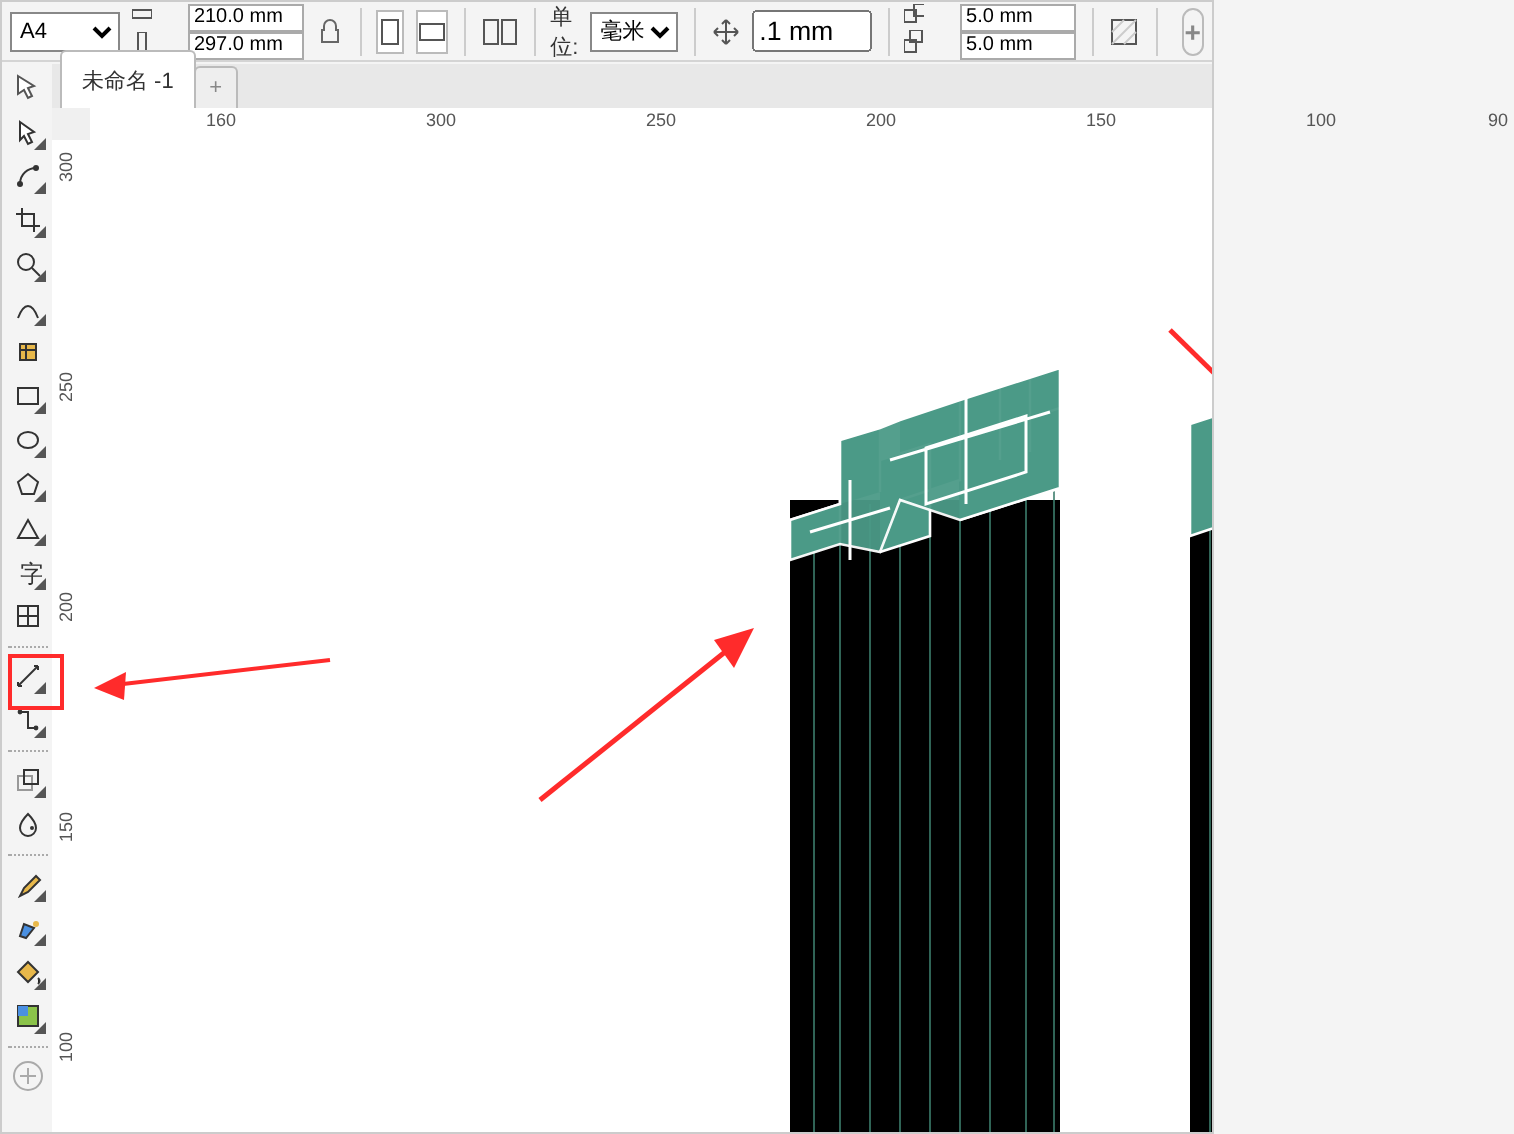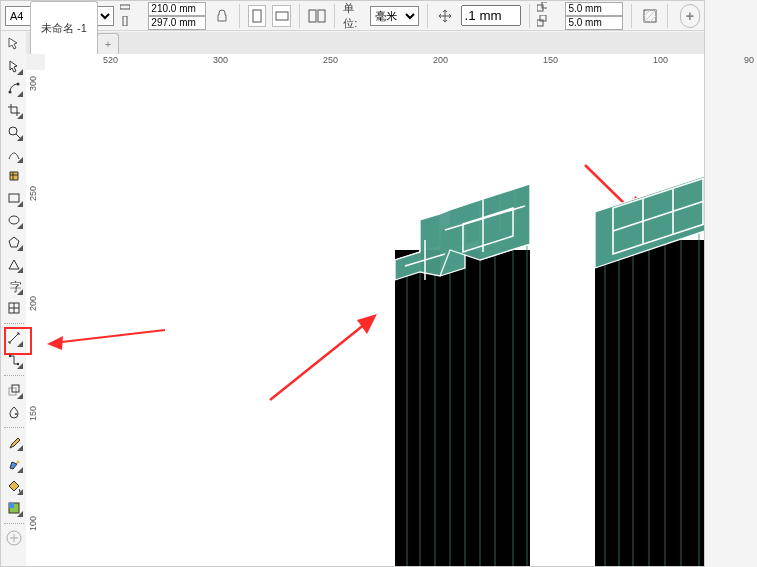--- a/index.html
+++ b/index.html
@@ -1,36 +1,36 @@
 <!DOCTYPE html>
 <html><head>
 <meta charset="utf-8">
 <style>
 html,body{margin:0;padding:0;font-family:"Microsoft YaHei",Arial,sans-serif;font-size:11px;color:#333;background:#f4f4f4;overflow:hidden}
-#root{width:705px;height:567px;position:relative;background:#f4f4f4;border:1px solid #ccc;box-sizing:border-box}
+#root{width:607px;height:567px;position:relative;background:#f4f4f4;border:1px solid #ccc;box-sizing:border-box}
 
 
 .propbar{position:absolute;left:0;top:0;right:0;height:30px;background:#f4f4f4;border-bottom:1px solid #d4d4d4;display:flex;align-items:center;gap:6px;padding:0 4px;box-sizing:border-box}
 .propbar select{height:20px;font-size:11px;border:1px solid #888;background:#fff}
 .paper-sel{width:130px}
 .dim-group{display:flex;flex-direction:column;gap:0;font-size:10px;line-height:12px}
 .dim-row{display:flex;align-items:flex-start;gap:18px}
 .dim-row .icn{width:10px;height:10px;display:flex;align-items:center;justify-content:center}
 .dim-row input{width:52px;height:12px;font-size:10px;border:1px solid #aaa;padding:0 2px}
 .sep{width:1px;height:24px;background:#ccc;margin:0 2px}
 .orient-btn{width:20px;height:20px;border:1px solid #bbb;background:#fff;display:flex;align-items:center;justify-content:center;cursor:pointer}
 .orient-btn svg{display:block}
 .icon-btn{width:22px;height:22px;display:flex;align-items:center;justify-content:center}
 .unit-sel{width:58px}
 .nudge-input{width:52px}
 .plus-btn{width:22px;height:22px;border-radius:11px;border:1px solid #bbb;display:flex;align-items:center;justify-content:center;color:#888;font-size:14px;font-weight:bold;margin-left:4px}
 
 
 .tabstrip{position:absolute;left:25px;top:31px;right:0;height:22px;background:#e8e8e8;border-bottom:1px solid #c8c8c8;display:flex;align-items:flex-end;padding-left:4px;gap:0}
-.tab{height:20px;padding:16px 10px;border:1px solid #bbb;border-bottom:none;background:#fff;font-size:11px;display:flex;align-items:center;border-radius:3px 3px 0 0;margin-right:-1px}
+.tab{height:20px;padding:4px 10px;border:1px solid #bbb;border-bottom:none;background:#fff;font-size:11px;display:flex;align-items:center;border-radius:3px 3px 0 0;margin-right:-1px}
 .tab.add{width:20px;padding:0;justify-content:center;background:#eee;color:#888}
 .tabselect{position:absolute;left:0;top:31px;width:25px;height:22px;display:flex;align-items:center;justify-content:center;border-right:1px solid #c8c8c8}
 
 
 .toolbox{position:absolute;left:0;top:53px;width:25px;bottom:0;background:#f4f4f4;border-right:1px solid #d0d0d0;display:flex;flex-direction:column;align-items:center;gap:2px;padding-top:2px}
 .tool{width:20px;height:20px;display:flex;align-items:center;justify-content:center;position:relative;cursor:pointer}
 .tool svg{display:block}
 .tool .fly{position:absolute;right:1px;bottom:1px;border:3px solid transparent;border-bottom-color:#555;border-right-color:#555}
 .tsep{width:20px;height:1px;border-bottom:1px dotted #aaa;margin:2px 0}
 .highlight{position:absolute;left:3px;top:326px;width:24px;height:24px;border:2px solid #ff2b2b;pointer-events:none;z-index:5}
@@ -306,21 +306,21 @@
         <svg width="16" height="16">
           <circle cx="8" cy="8" r="7" fill="none" stroke="#aaa"></circle>
           <path d="M8 4v8M4 8h8" stroke="#aaa"></path>
         </svg>
       </div>
 </div>
 <div class="highlight"></div>
 
 <div class="rul-corner"></div>
 <div class="hruler">
-  <span class="rlabel" style="left:58px">520</span>
+  <span class="rlabel" style="left:58px">160</span>
   <span class="rlabel" style="left:168px">300</span>
   <span class="rlabel" style="left:278px">250</span>
   <span class="rlabel" style="left:388px">200</span>
   <span class="rlabel" style="left:498px">150</span>
   <span class="rlabel" style="left:608px">100</span>
   <span class="rlabel" style="left:699px">90</span>
 </div>
 <div class="vruler">
   <span class="rlabel" style="top:6px">300</span>
   <span class="rlabel" style="top:116px">250</span>

